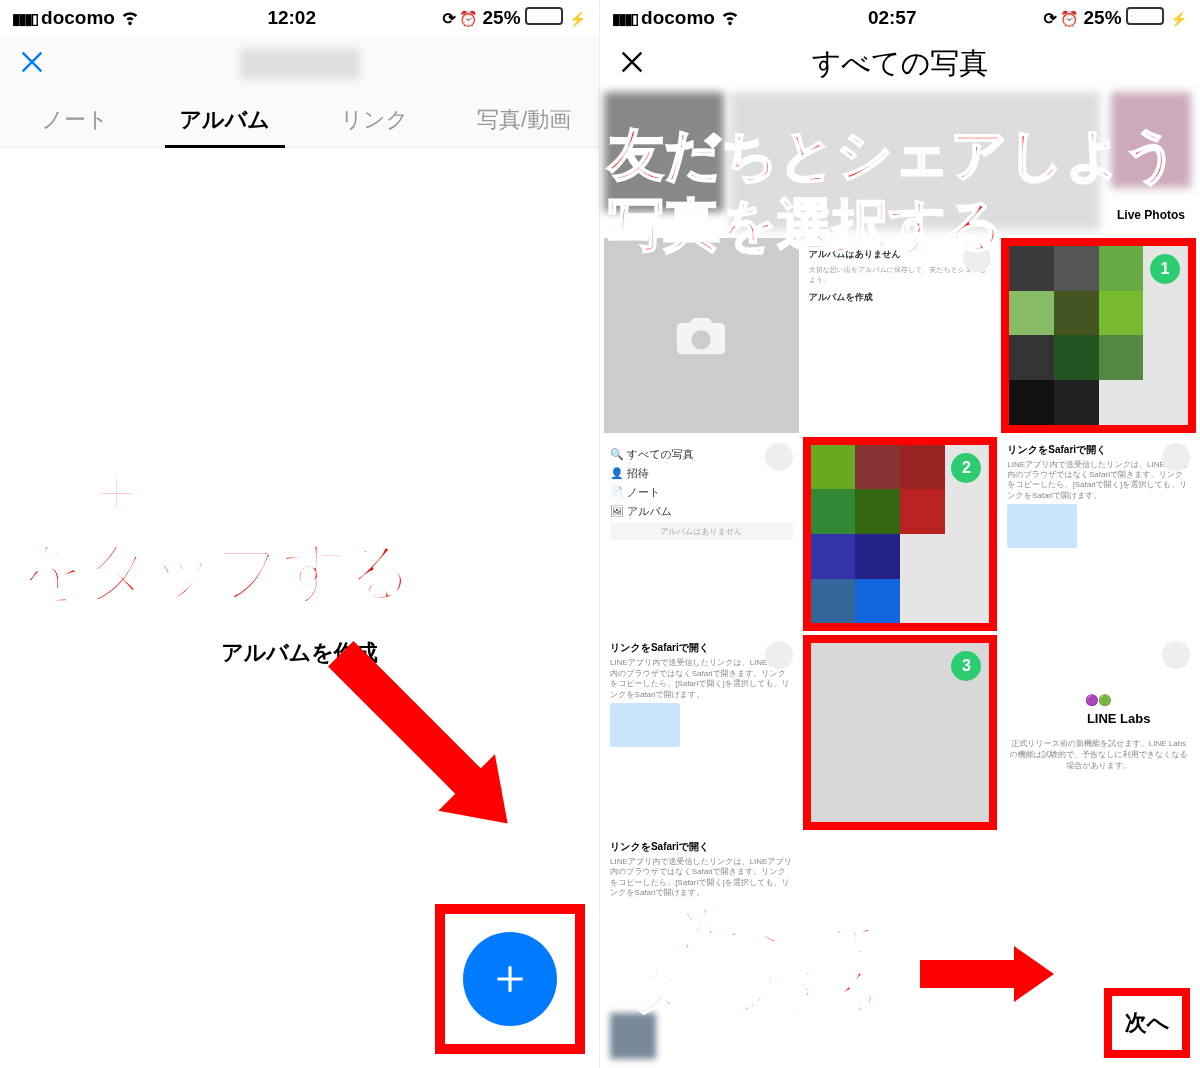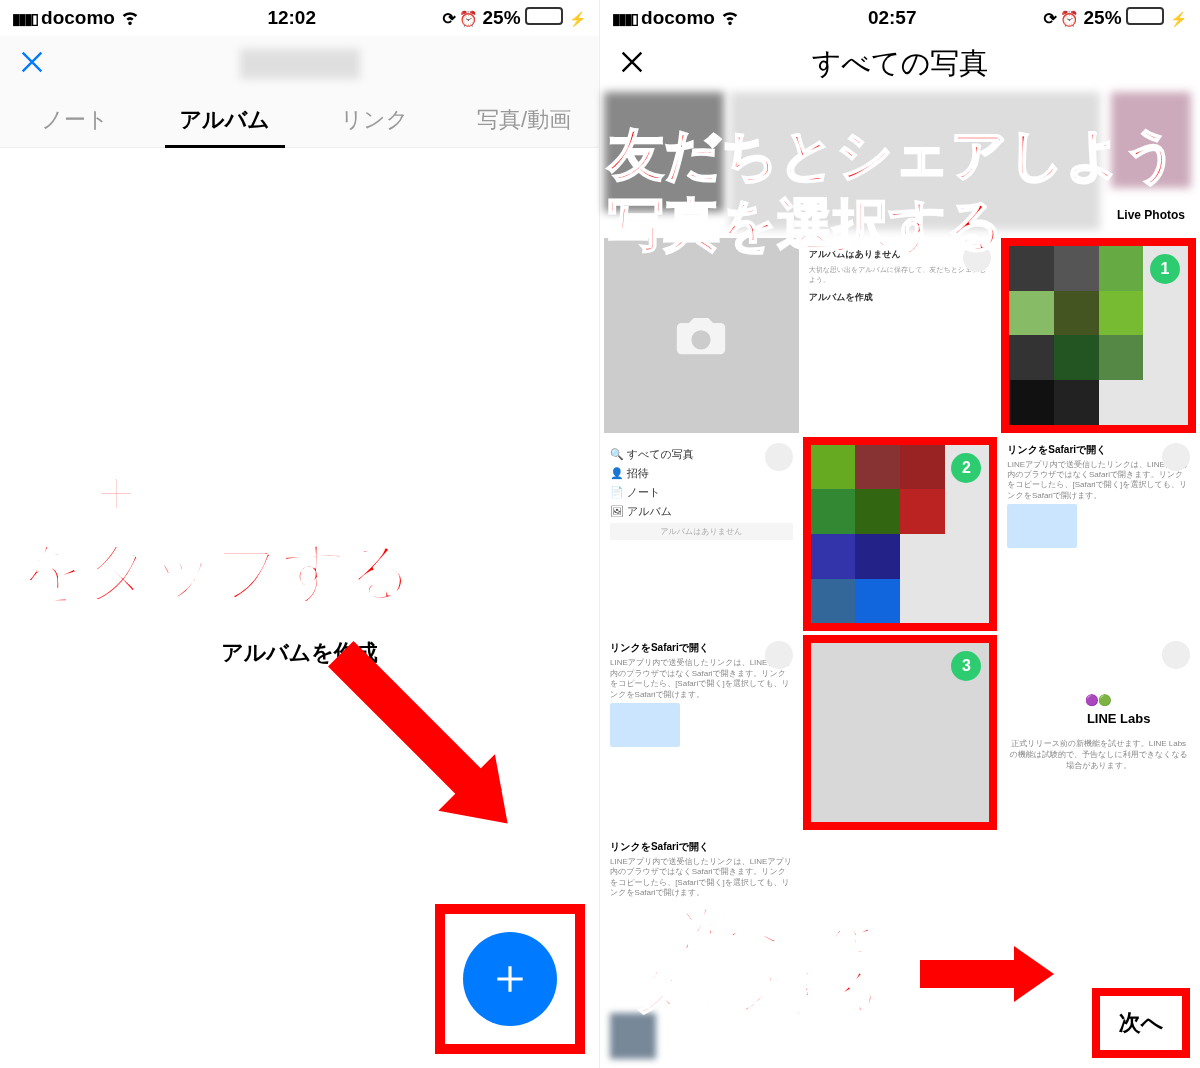--- a/index.html
+++ b/index.html
@@ -67,21 +67,21 @@
 .sel-badge { position:absolute; top:8px; right:8px; width:30px; height:30px; border-radius:50%; background:#2ecc71; color:#fff; display:flex; align-items:center; justify-content:center; font-weight:700; font-size:16px; }
 .red-frame { border: 8px solid #ff0000; }
 .top-row { height: 138px; margin-bottom: 8px; display:flex; position:relative; }
 .top-row .tr-sq{width:120px;height:120px;background:#888;} 
 .top-row .tr-wide{flex:1; margin:0 6px; background:#ddd; filter: blur(4px);} 
 .top-row .tr-lp{ width:90px; position:relative; display:flex; flex-direction:column; align-items:center;} 
 .tr-lp-img{width:80px;height:96px;background:#cab;filter:blur(4px);}
 .tr-lp-txt{font-size:12px; font-weight:600; margin-top:20px;}
 .bottom-strip { position:absolute; bottom:0; left:0; right:0; height:64px; background:#fff; display:flex; align-items:center; padding:0 10px; }
 .bs-thumb{ width:46px; height:46px; background:#789; filter:blur(3px); margin-right:6px;}
-.next-btn { position:absolute; bottom:10px; right:10px; width:98px; height:70px; border: 8px solid #ff0000; background:#fff; display:flex; align-items:center; justify-content:center; font-weight:700; font-size:22px; }
+.next-btn { position:absolute; bottom:10px; right:10px; width:86px; height:70px; border: 8px solid #ff0000; background:#fff; display:flex; align-items:center; justify-content:center; font-weight:700; font-size:22px; }
 
 
 .ann { position: absolute; color: #ff0000; font-weight: 900; -webkit-text-stroke: 2px #fff; pointer-events:none; line-height: 1.25; z-index: 50; }
 .ann-l { left: 20px; top: 450px; font-size: 64px; }
 .ann-r1 { left: 608px; top: 120px; font-size: 56px; }
 .ann-r2 { left: 634px; top: 900px; font-size: 48px; }
 .arrow { position: absolute; pointer-events:none; }
 .arrow-l { left: 310px; top: 710px; transform: rotate(45deg); }
 .arrow-l .shaft { width: 210px; height: 36px; background: #ff0000; }
 .arrow-l .head { position:absolute; right:-28px; top:-20px; width:0; height:0; border-left: 58px solid #ff0000; border-top:40px solid transparent; border-bottom:40px solid transparent; }

